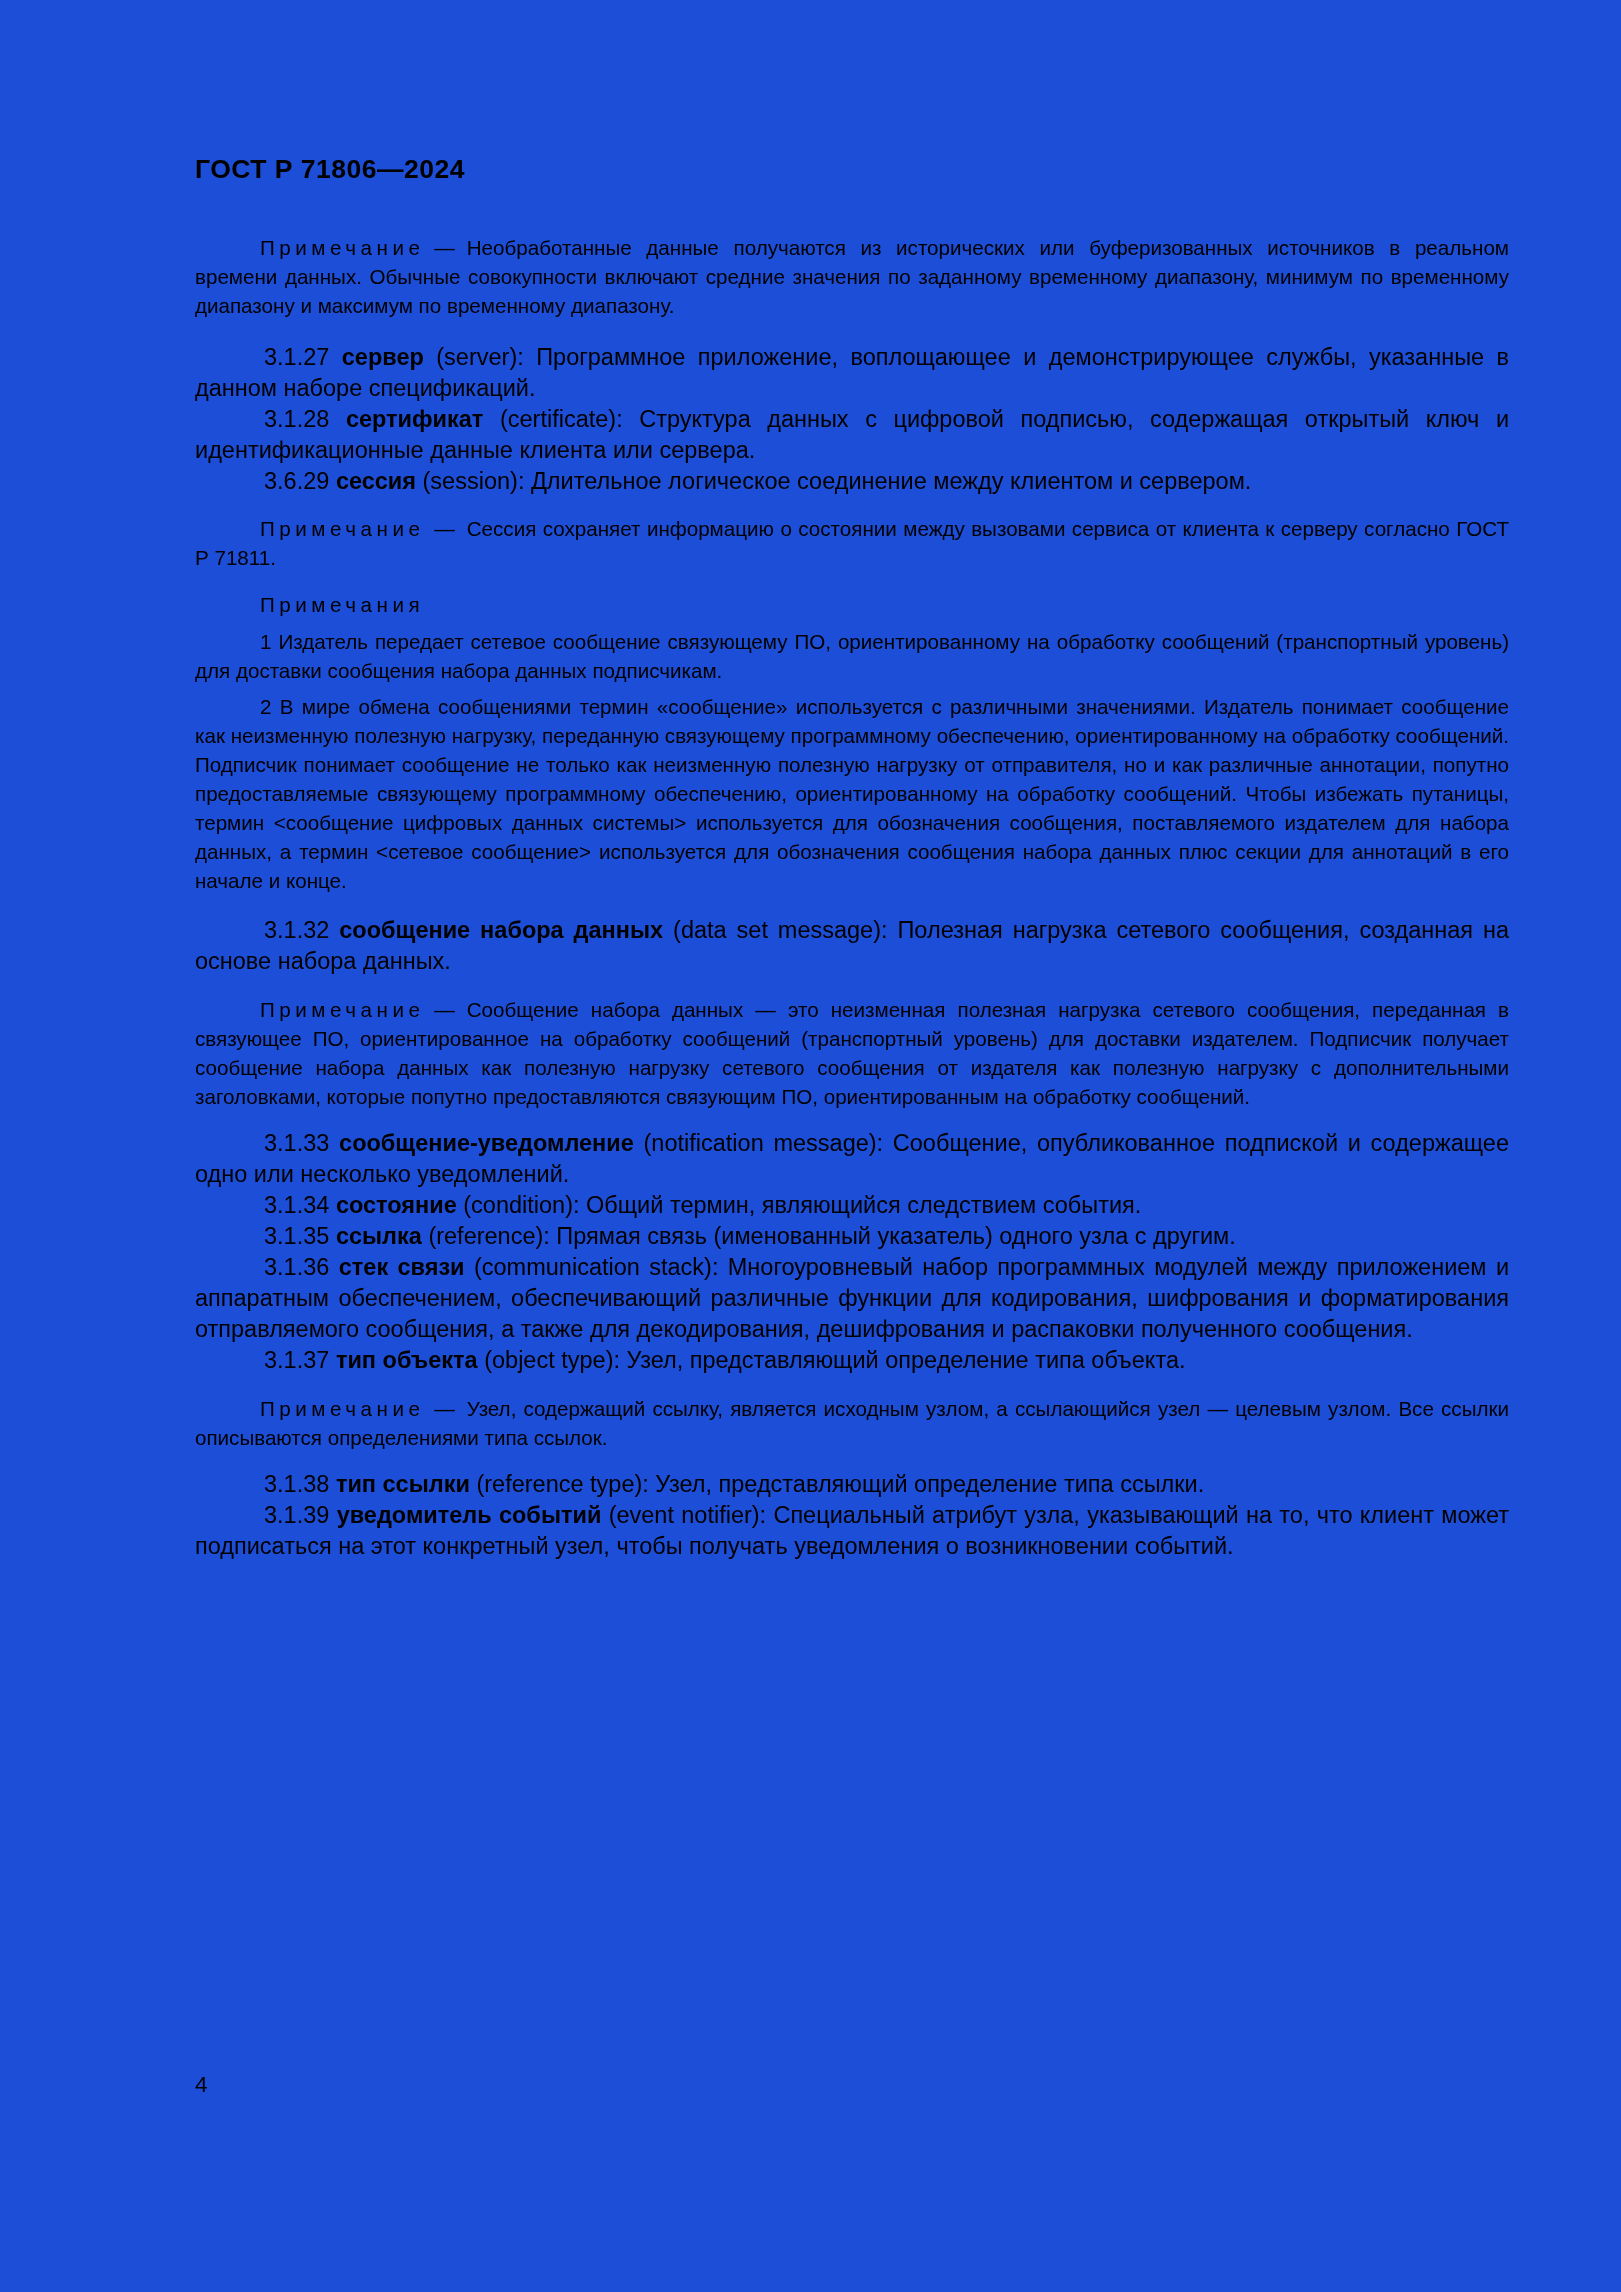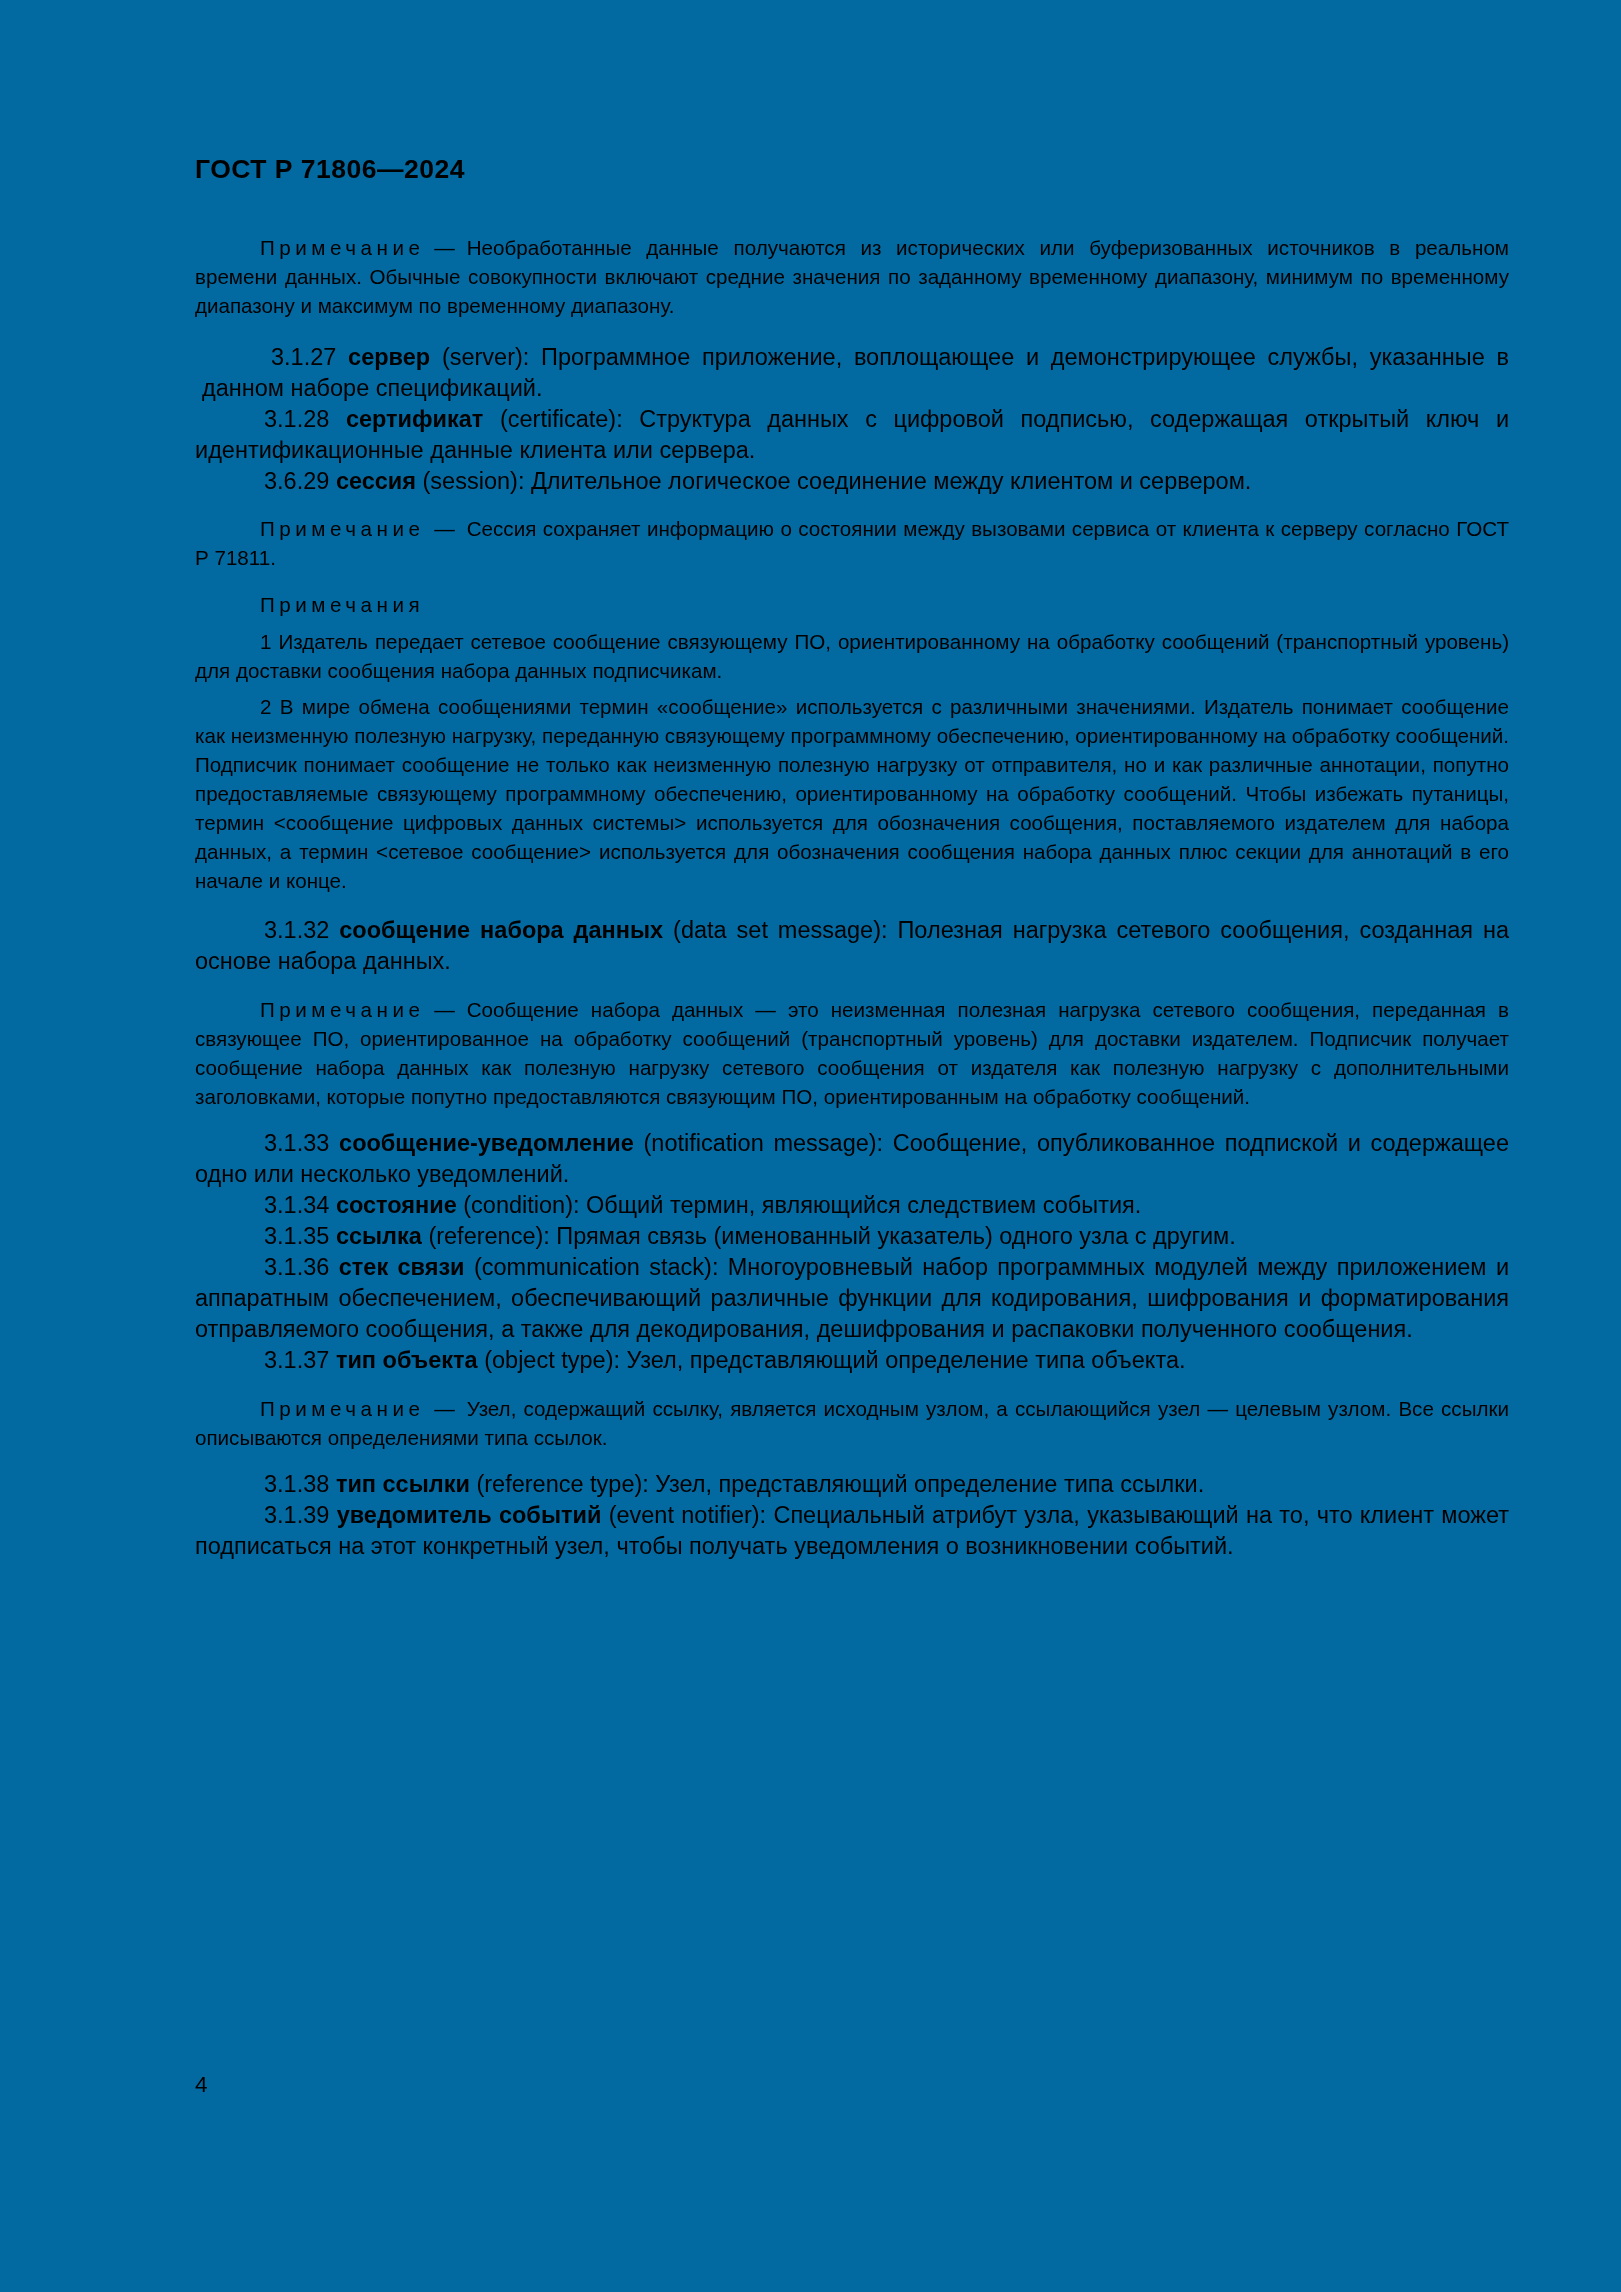--- a/index.html
+++ b/index.html
@@ -13,21 +13,21 @@
     font-family: "Liberation Sans", "DejaVu Sans", sans-serif;
     color: #000000;
     overflow: hidden;
   }
   .page {
     position: relative;
     box-sizing: border-box;
     width: 1621px;
     height: 2293px;
     padding: 153px 112px 0 195px;
-    background: #0369a1;
+    background: #1d4ed8;
   }
   .doc-header {
     font-size: 26.5px;
     font-weight: bold;
     line-height: 33px;
     letter-spacing: 0.5px;
   }
   p { margin: 0; }
   .def {
     font-size: 23.5px;
@@ -36,21 +36,21 @@
     text-indent: 69px;
   }
   .note {
     font-size: 20.6px;
     line-height: 29px;
     text-align: justify;
     text-indent: 65px;
     margin: 17.6px 0;
   }
   .note-first { margin-top: 47px; }
-  .defs-start { margin-top: 21.6px; margin-left: 7px; }
+  .defs-start { margin-top: 21.6px; }
   .note-label { letter-spacing: 0.22em; }
   .dash { margin: 0 11.8px 0 9.8px; }
   .note-heading { margin: 17.6px 0 7.8px 0; }
   .note-item { margin: 7.8px 0; }
   .group-end { margin-bottom: 19.6px; }
   .page-number {
     position: absolute;
     left: 195px;
     top: 2070px;
     font-size: 22.5px;

